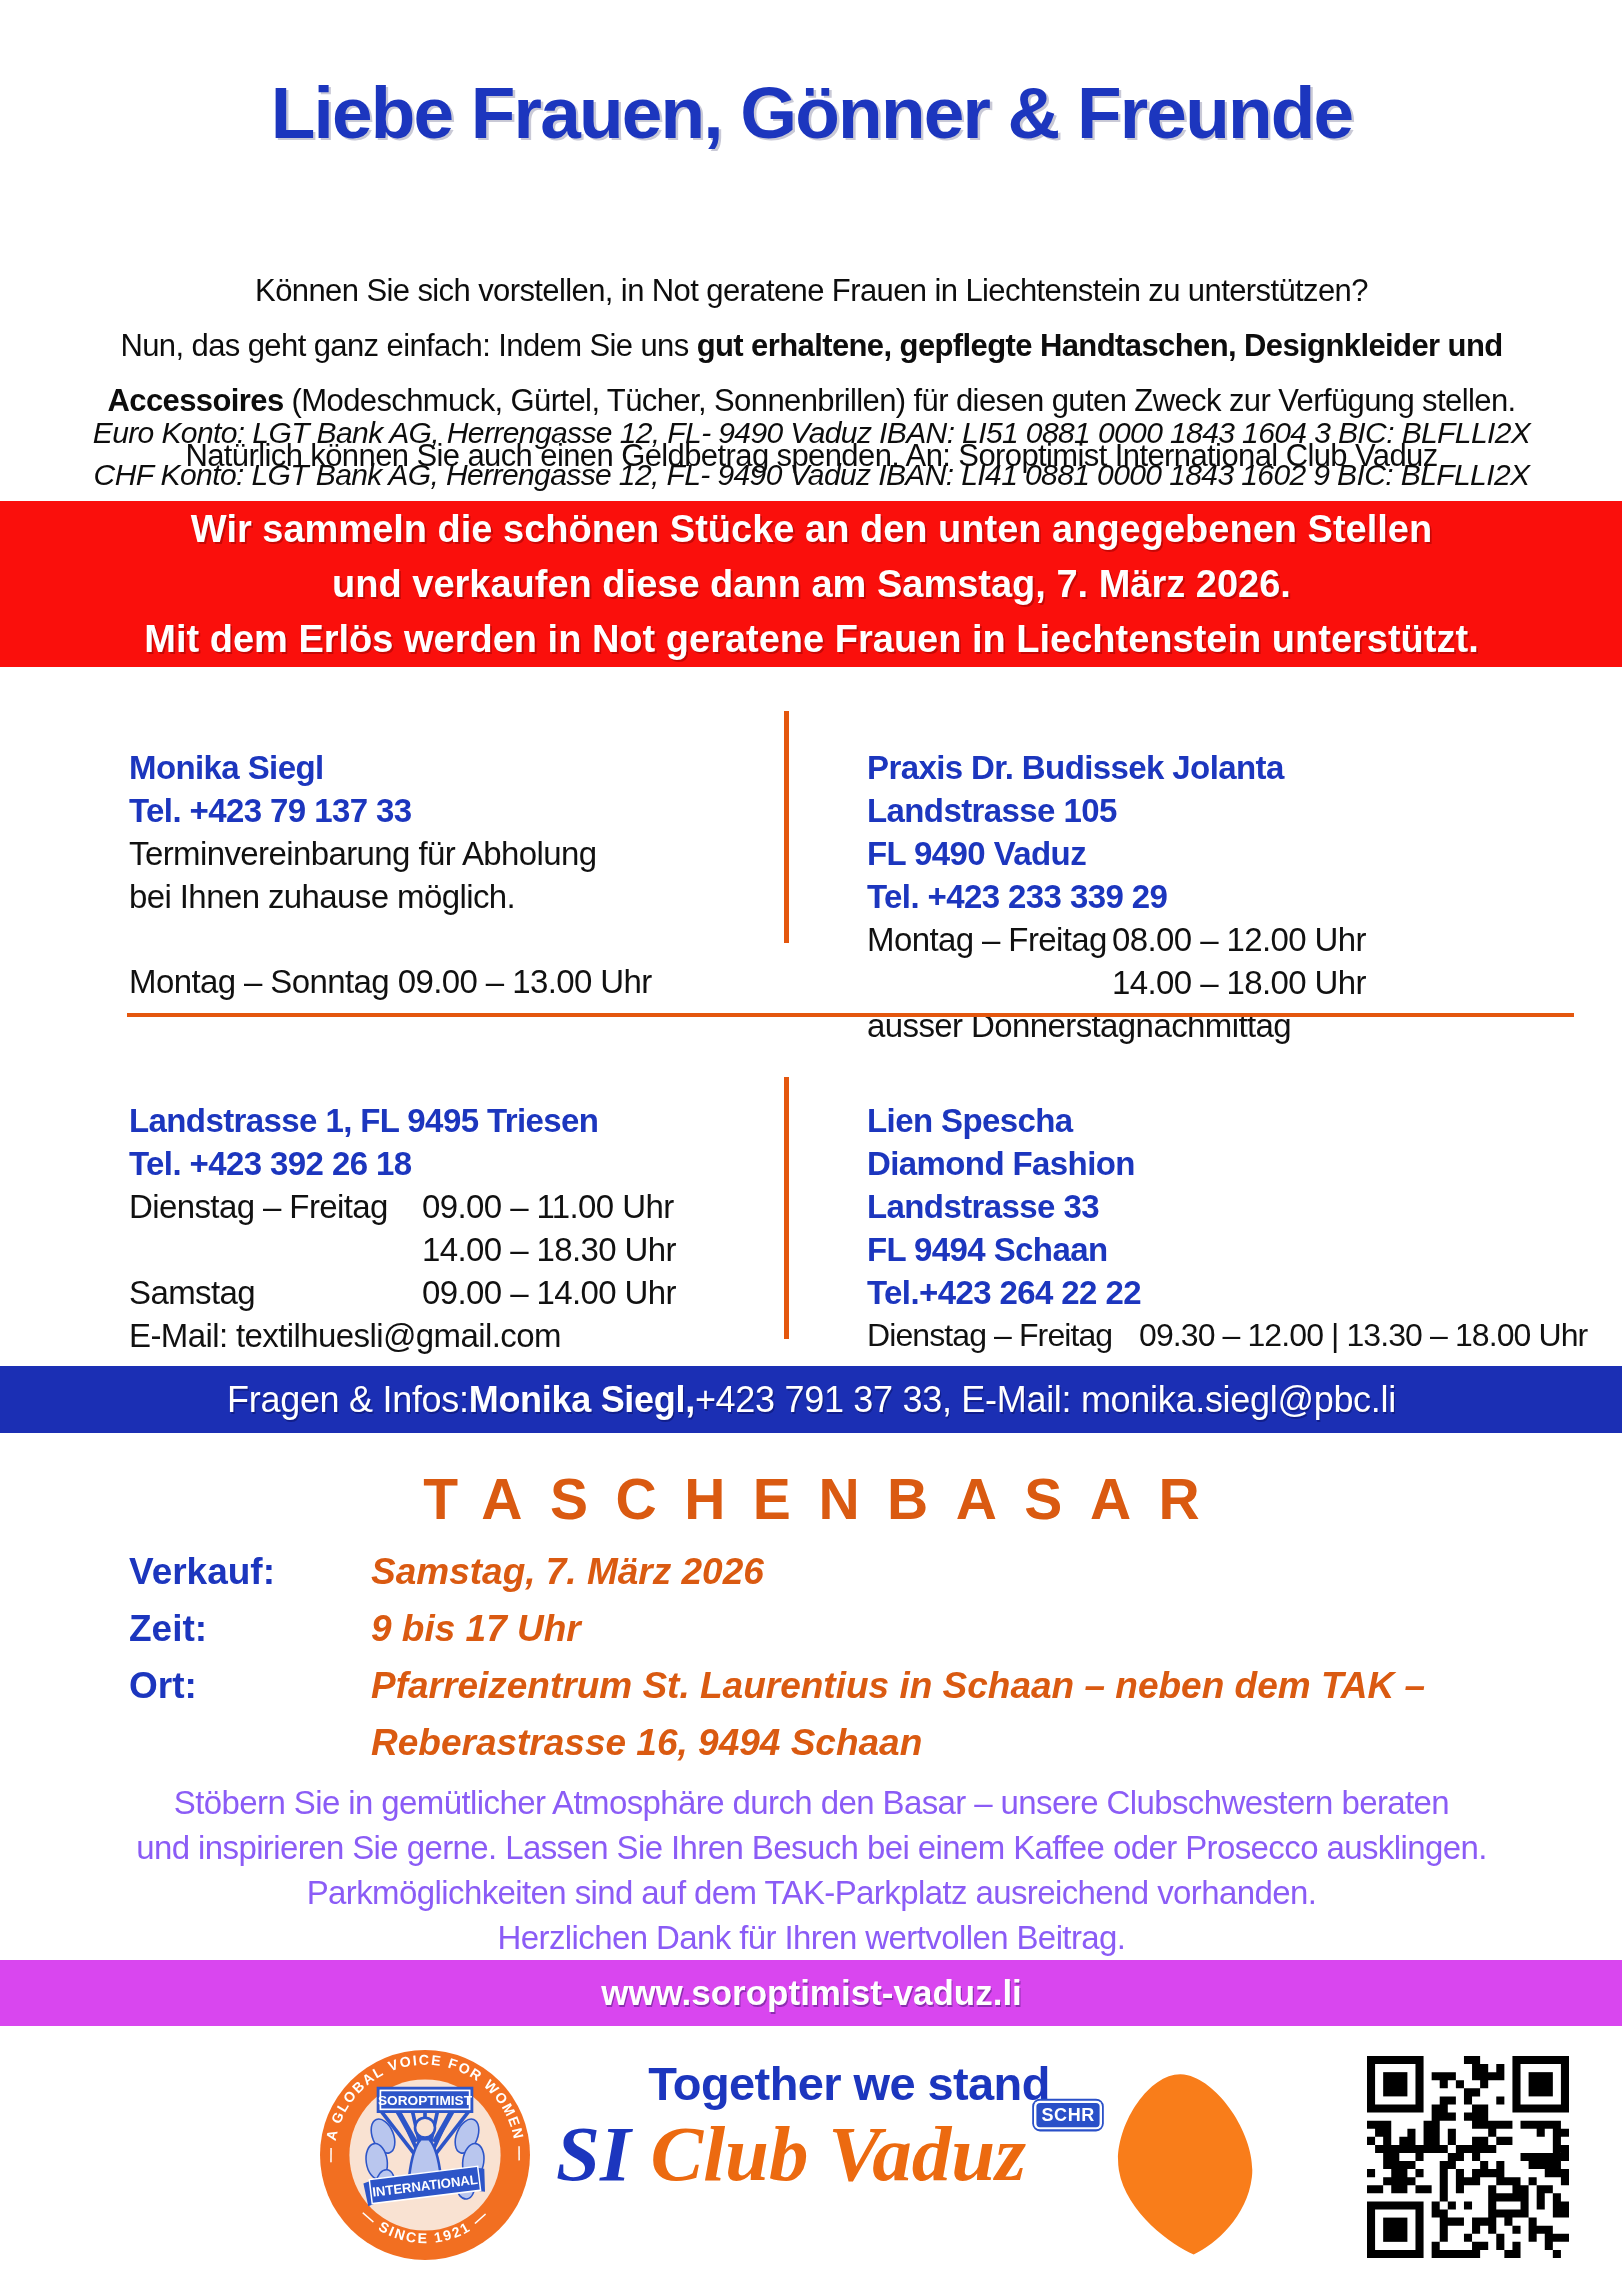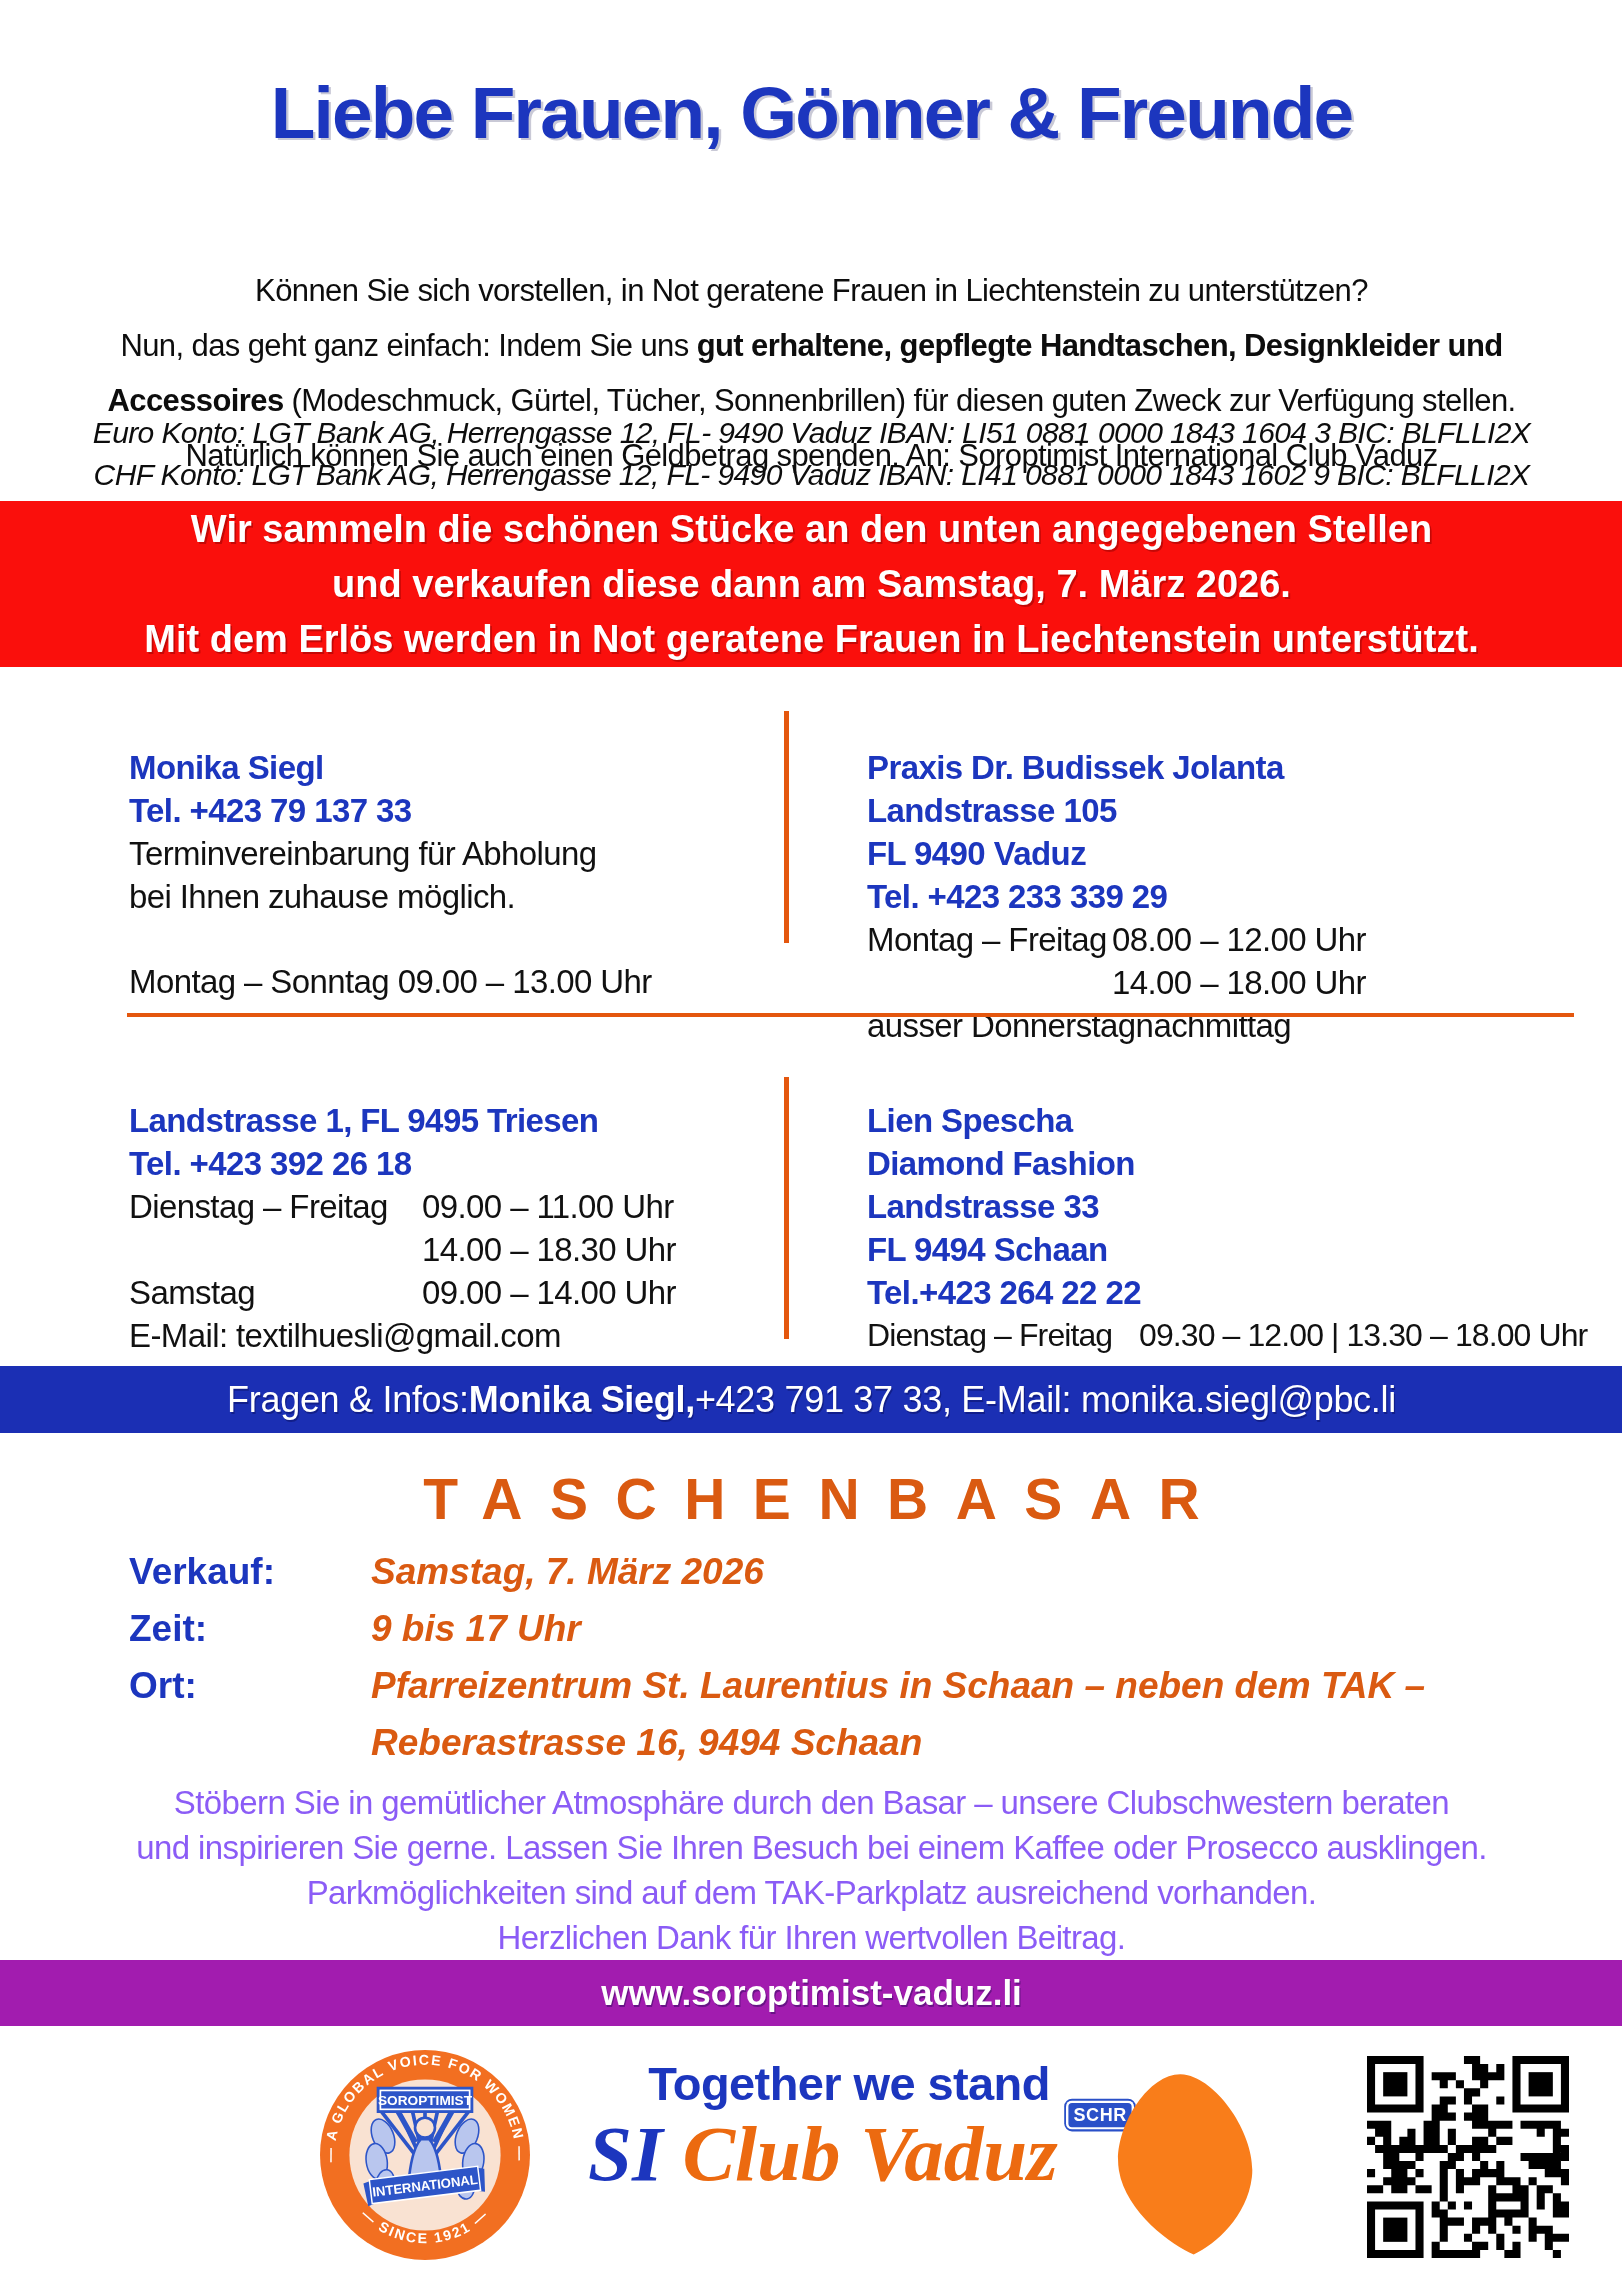--- a/index.html
+++ b/index.html
@@ -82,34 +82,33 @@
   .basar-row .val p{margin:0;}
   
   .outro{
     position:absolute;top:1780px;left:39px;width:1545px;
     text-align:center;font-size:33px;line-height:45px;letter-spacing:-0.6px;color:#8b5cf6;
   }
   .outro p{margin:0;}
   
   .web-bar{
     position:absolute;top:1960px;left:0;width:1623px;height:66px;
-    background:#a21caf;color:#ffffff;font-weight:700;font-size:35px;
+    background:#d946ef;color:#ffffff;font-weight:700;font-size:35px;
     display:flex;align-items:center;justify-content:center;
     text-shadow:1.2px 1.8px 0 rgba(0,0,60,.35);
   }
   
   .footer{position:absolute;top:2025px;left:0;width:1623px;height:270px;}
   .si-logo{position:absolute;left:320px;top:25px;width:210px;height:210px;}
   .slogan{
     position:absolute;left:568px;top:31px;width:562px;margin:0;
     text-align:center;color:#1c36be;font-size:47px;font-weight:700;letter-spacing:-0.6px;
   }
   .club-lockup{
-    position:absolute;left:568px;top:84px;width:586px;
-    text-align:center;
+    position:absolute;left:556px;top:84px;width:586px;
     font-family:"Liberation Serif", serif;font-style:italic;
     font-size:79px;line-height:90px;white-space:nowrap;
   }
   .club-si{color:#1c36be;font-weight:700;}
   .club-rest{color:#ec6a10;font-weight:700;}
   .schr-badge{
     display:inline-block;vertical-align:top;
     transform:translateY(-8.4px);margin-left:8.4px;
     background:#2a50c8;color:#ffffff;
     font-family:"Liberation Sans", sans-serif;font-style:normal;font-weight:700;

